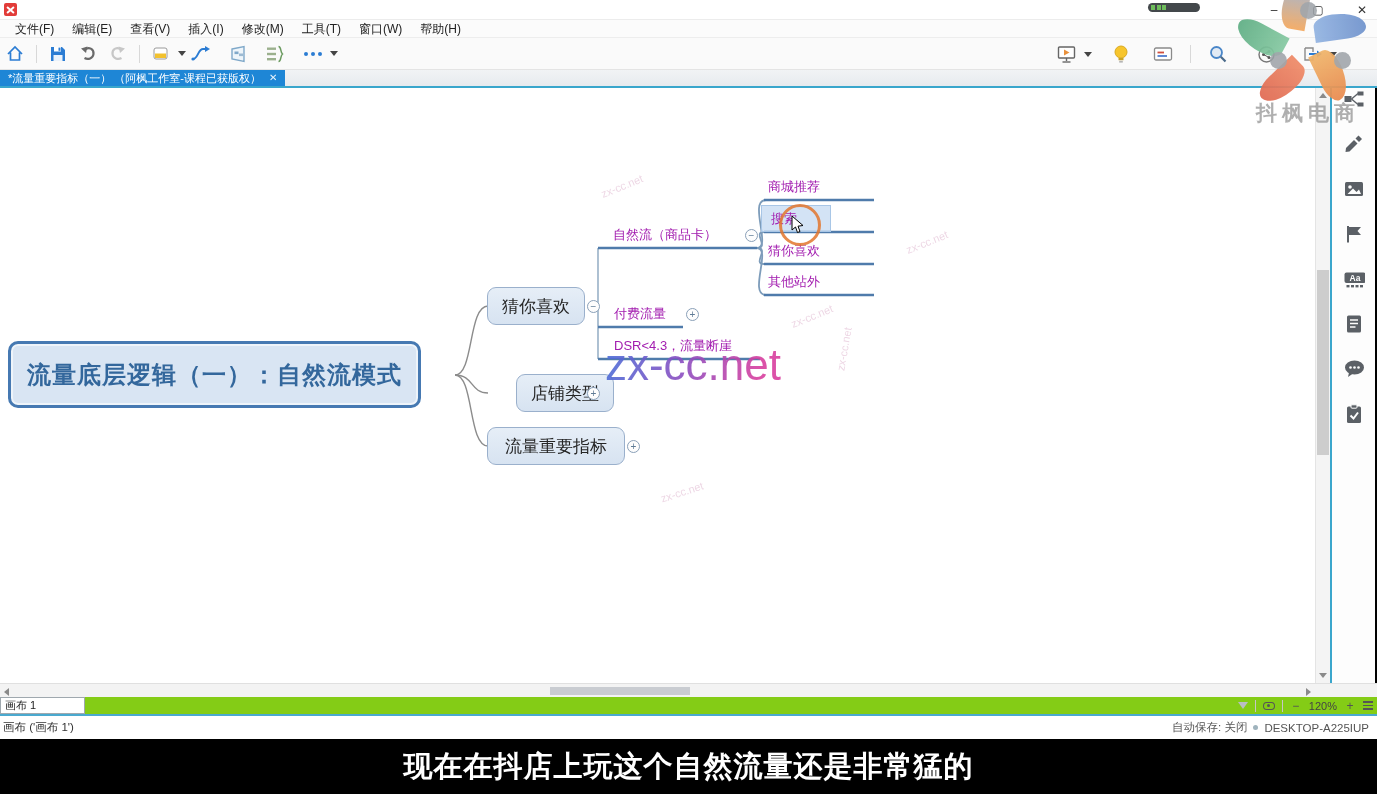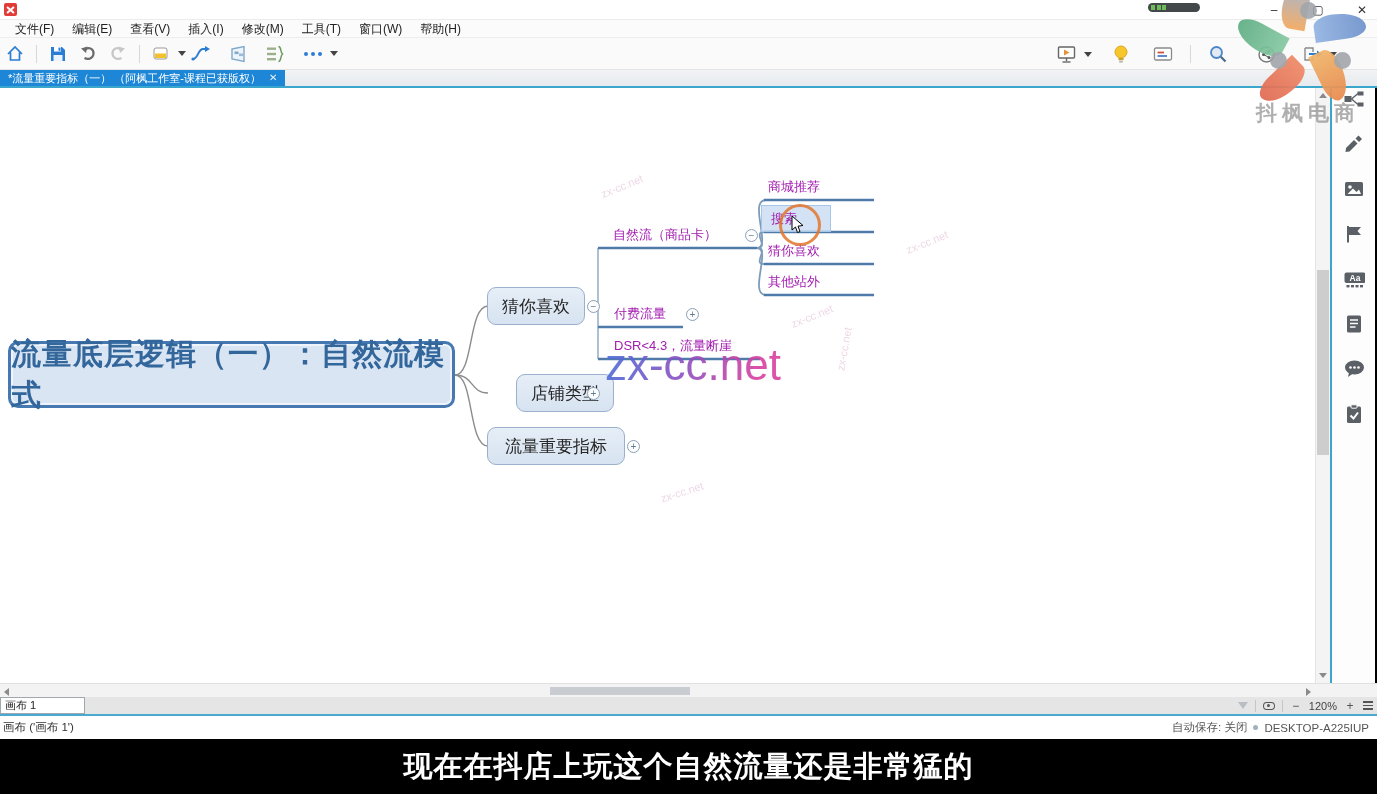--- a/index.html
+++ b/index.html
@@ -29,21 +29,21 @@
   
   .tabbar{height:18px;background:linear-gradient(#f1f3f5,#e7eaee);display:flex;border-bottom:2px solid #3aa6cc;box-sizing:border-box;}
   .tab-active{background:#1e86d6;color:#fff;font-size:11px;line-height:16px;padding:0 8px;display:flex;align-items:center;gap:8px;max-width:280px;white-space:nowrap;}
   .tab-close{font-size:10px;color:#eaf4fc;}
   
   .mainrow{display:flex;height:595px;}
   .canvas{position:relative;width:1332px;height:595px;background:#ffffff;border-right:2px solid #3aa6cc;box-sizing:border-box;overflow:hidden;}
   .rail{width:43px;background:#fdfdfd;display:flex;flex-direction:column;align-items:center;gap:23px;box-sizing:border-box;}
   .rail .ricon{width:22px;height:22px;display:flex;align-items:center;justify-content:center;}
   
-  .root-topic{position:absolute;left:8px;top:253px;width:447px;height:67px;background:#d9e5f3;border:3px solid #4679b2;border-radius:10px;box-shadow:inset 0 0 0 2px #eef4fa;display:flex;align-items:center;justify-content:center;font-size:30px;font-weight:bold;color:#33679c;letter-spacing:1px;box-sizing:border-box;}
+  .root-topic{position:absolute;left:8px;top:253px;width:413px;height:67px;background:#d9e5f3;border:3px solid #4679b2;border-radius:10px;box-shadow:inset 0 0 0 2px #eef4fa;display:flex;align-items:center;justify-content:center;font-size:24px;font-weight:bold;color:#33679c;letter-spacing:1px;box-sizing:border-box;}
   .branch{position:absolute;background:linear-gradient(#e6eef7,#d7e3f1);border:1.4px solid #9ab0cc;border-radius:9px;display:flex;align-items:center;justify-content:center;font-size:17px;color:#252525;box-sizing:border-box;}
   .linetopic{position:absolute;font-size:13px;color:#a21caf;white-space:nowrap;line-height:20px;}
   .nodecircle{position:absolute;width:13px;height:13px;border-radius:50%;background:#fdfdfd;border:1px solid #8aa0b8;color:#5f7license:none;color:#5f7b96;font-size:10px;line-height:11px;text-align:center;box-sizing:border-box;}
   .sel-highlight{position:absolute;left:761px;top:117px;width:70px;height:27px;background:rgba(168,200,235,.5);border:1px solid #a8c6e6;box-sizing:border-box;}
   .annot-circle{position:absolute;left:779px;top:116px;width:36px;height:36px;border:3px solid rgba(226,118,45,.85);border-radius:50%;}
   
   .wm-center{position:absolute;left:583px;top:255px;width:220px;text-align:center;font-weight:bold;line-height:1.0;
     background:linear-gradient(100deg,#4a6fd8 10%,#8a4fc2 45%,#d8409f 80%);-webkit-background-clip:text;background-clip:text;color:transparent;opacity:.9;}
   .wm-center .l1{font-size:48px;letter-spacing:2px;}
   .wm-center .l2{font-size:44px;font-weight:normal;}
@@ -53,21 +53,21 @@
   .pinwheel{position:absolute;left:1258px;top:0px;width:108px;height:90px;z-index:60;opacity:.93;pointer-events:none;}
   .petal{position:absolute;left:44px;top:32px;width:52px;height:26px;border-radius:62% 100% 62% 0%;transform-origin:0% 50%;}
   .pw-ball{position:absolute;width:17px;height:17px;border-radius:50%;background:#9aa0a5;opacity:.9;}
   
   .vscroll{position:absolute;right:0;top:0;width:15px;height:100%;background:#f4f4f4;border-left:1px solid #e4e4e4;box-sizing:border-box;}
   .vthumb{position:absolute;left:1px;width:12px;background:#cdcdcd;}
   .sarrow{position:absolute;width:0;height:0;}
   .hscroll{height:14px;background:#f3f3f3;position:relative;border-top:1px solid #e0e0e0;box-sizing:border-box;display:flex;}
   .hthumb{position:absolute;left:550px;top:3px;width:140px;height:8px;background:#c9ccd1;}
   
-  .sheetrow{height:19px;background:#e5e5e5;position:relative;border-bottom:2px solid #4aa9cf;box-sizing:border-box;}
+  .sheetrow{height:19px;background:#84cc16;position:relative;border-bottom:2px solid #4aa9cf;box-sizing:border-box;}
   .sheettab{position:absolute;left:0;top:0;height:17px;width:85px;background:#fff;border:1px solid #9fa8ae;box-sizing:border-box;font-size:11px;color:#222;line-height:15px;padding-left:4px;}
   .zoomctrl{position:absolute;right:4px;top:0;height:17px;display:flex;align-items:center;gap:7px;font-size:11px;color:#444;}
   .zc-sep{width:1px;height:12px;background:#c6c6c6;}
   .zoom-glyph{font-size:12px;color:#555;width:12px;text-align:center;}
   .hamb{display:flex;flex-direction:column;gap:2px;} .hamb i{width:10px;height:1.5px;background:#555;display:block;}
   .funnel{width:0;height:0;border-left:5px solid transparent;border-right:5px solid transparent;border-top:7px solid #b9bec3;}
   .eye{width:12px;height:8px;border:1.5px solid #555;border-radius:60% 60% 60% 60%/100% 100% 100% 100%;position:relative;box-sizing:border-box;}
   .eye:after{content:"";position:absolute;left:3px;top:1px;width:3px;height:3px;border-radius:50%;background:#555;}
   
   .statusbar{height:23px;background:#fff;display:flex;align-items:center;justify-content:space-between;padding:0 8px 0 3px;font-size:11.5px;color:#333;box-sizing:border-box;}

